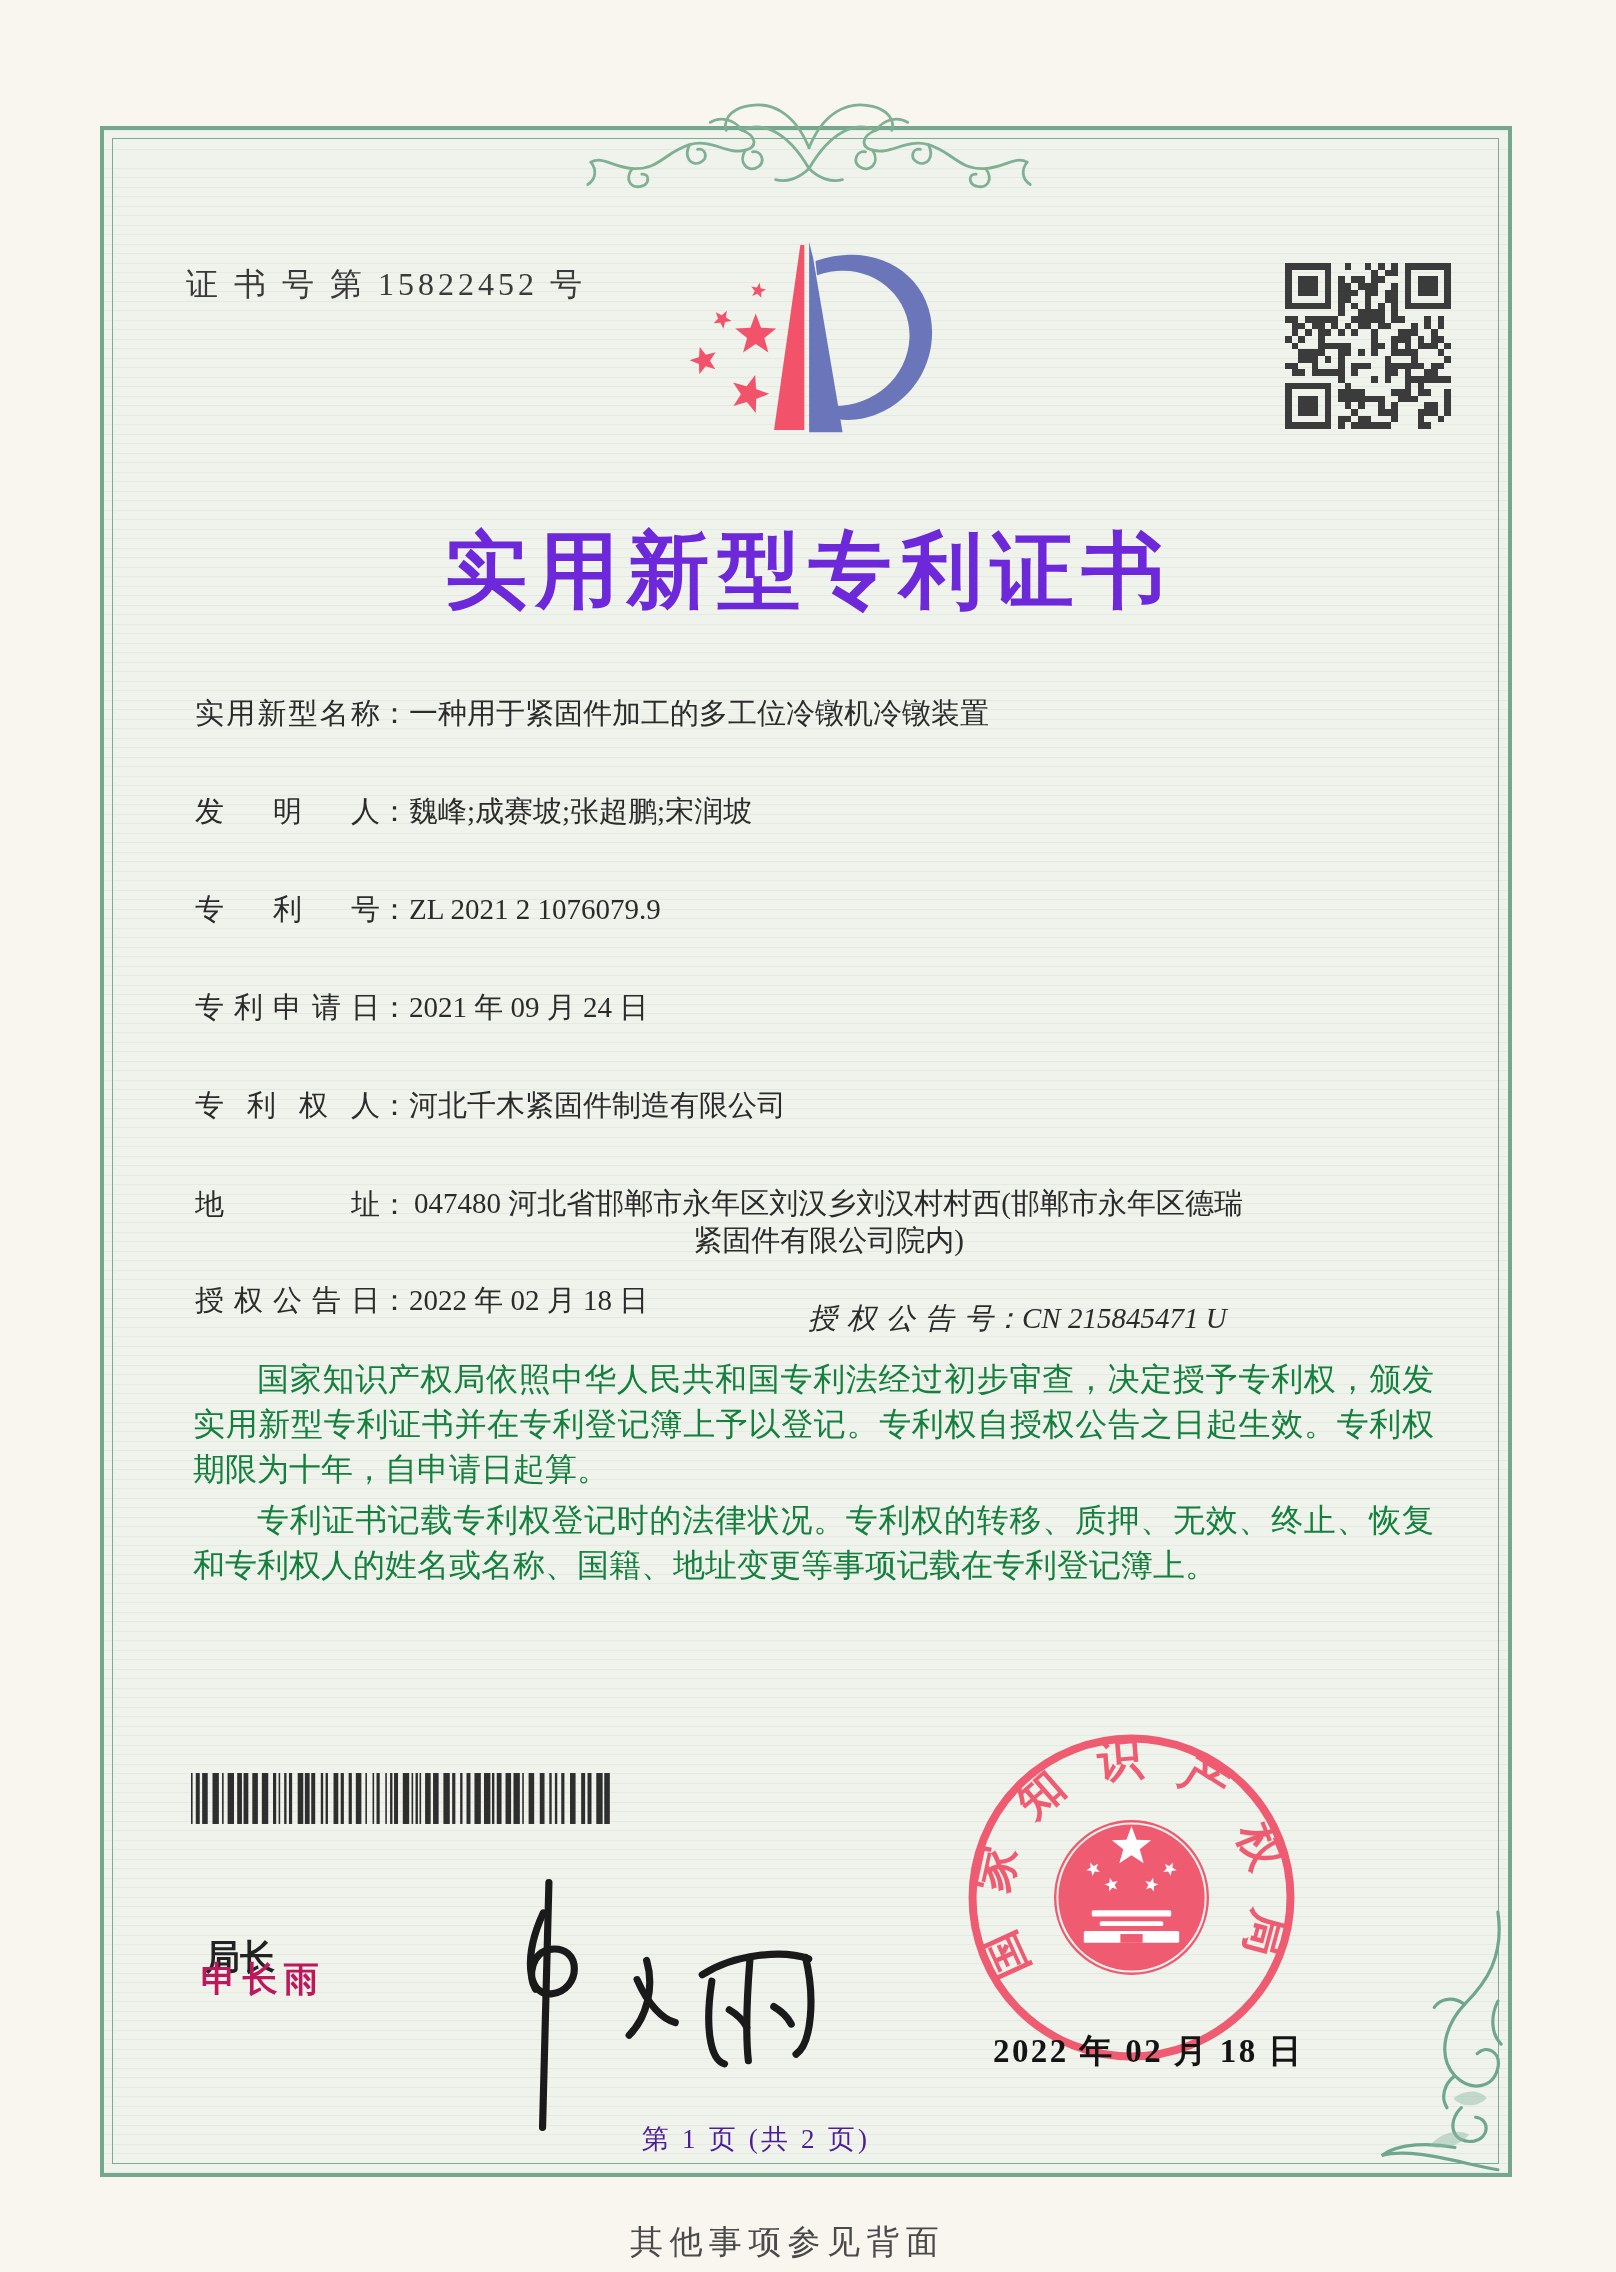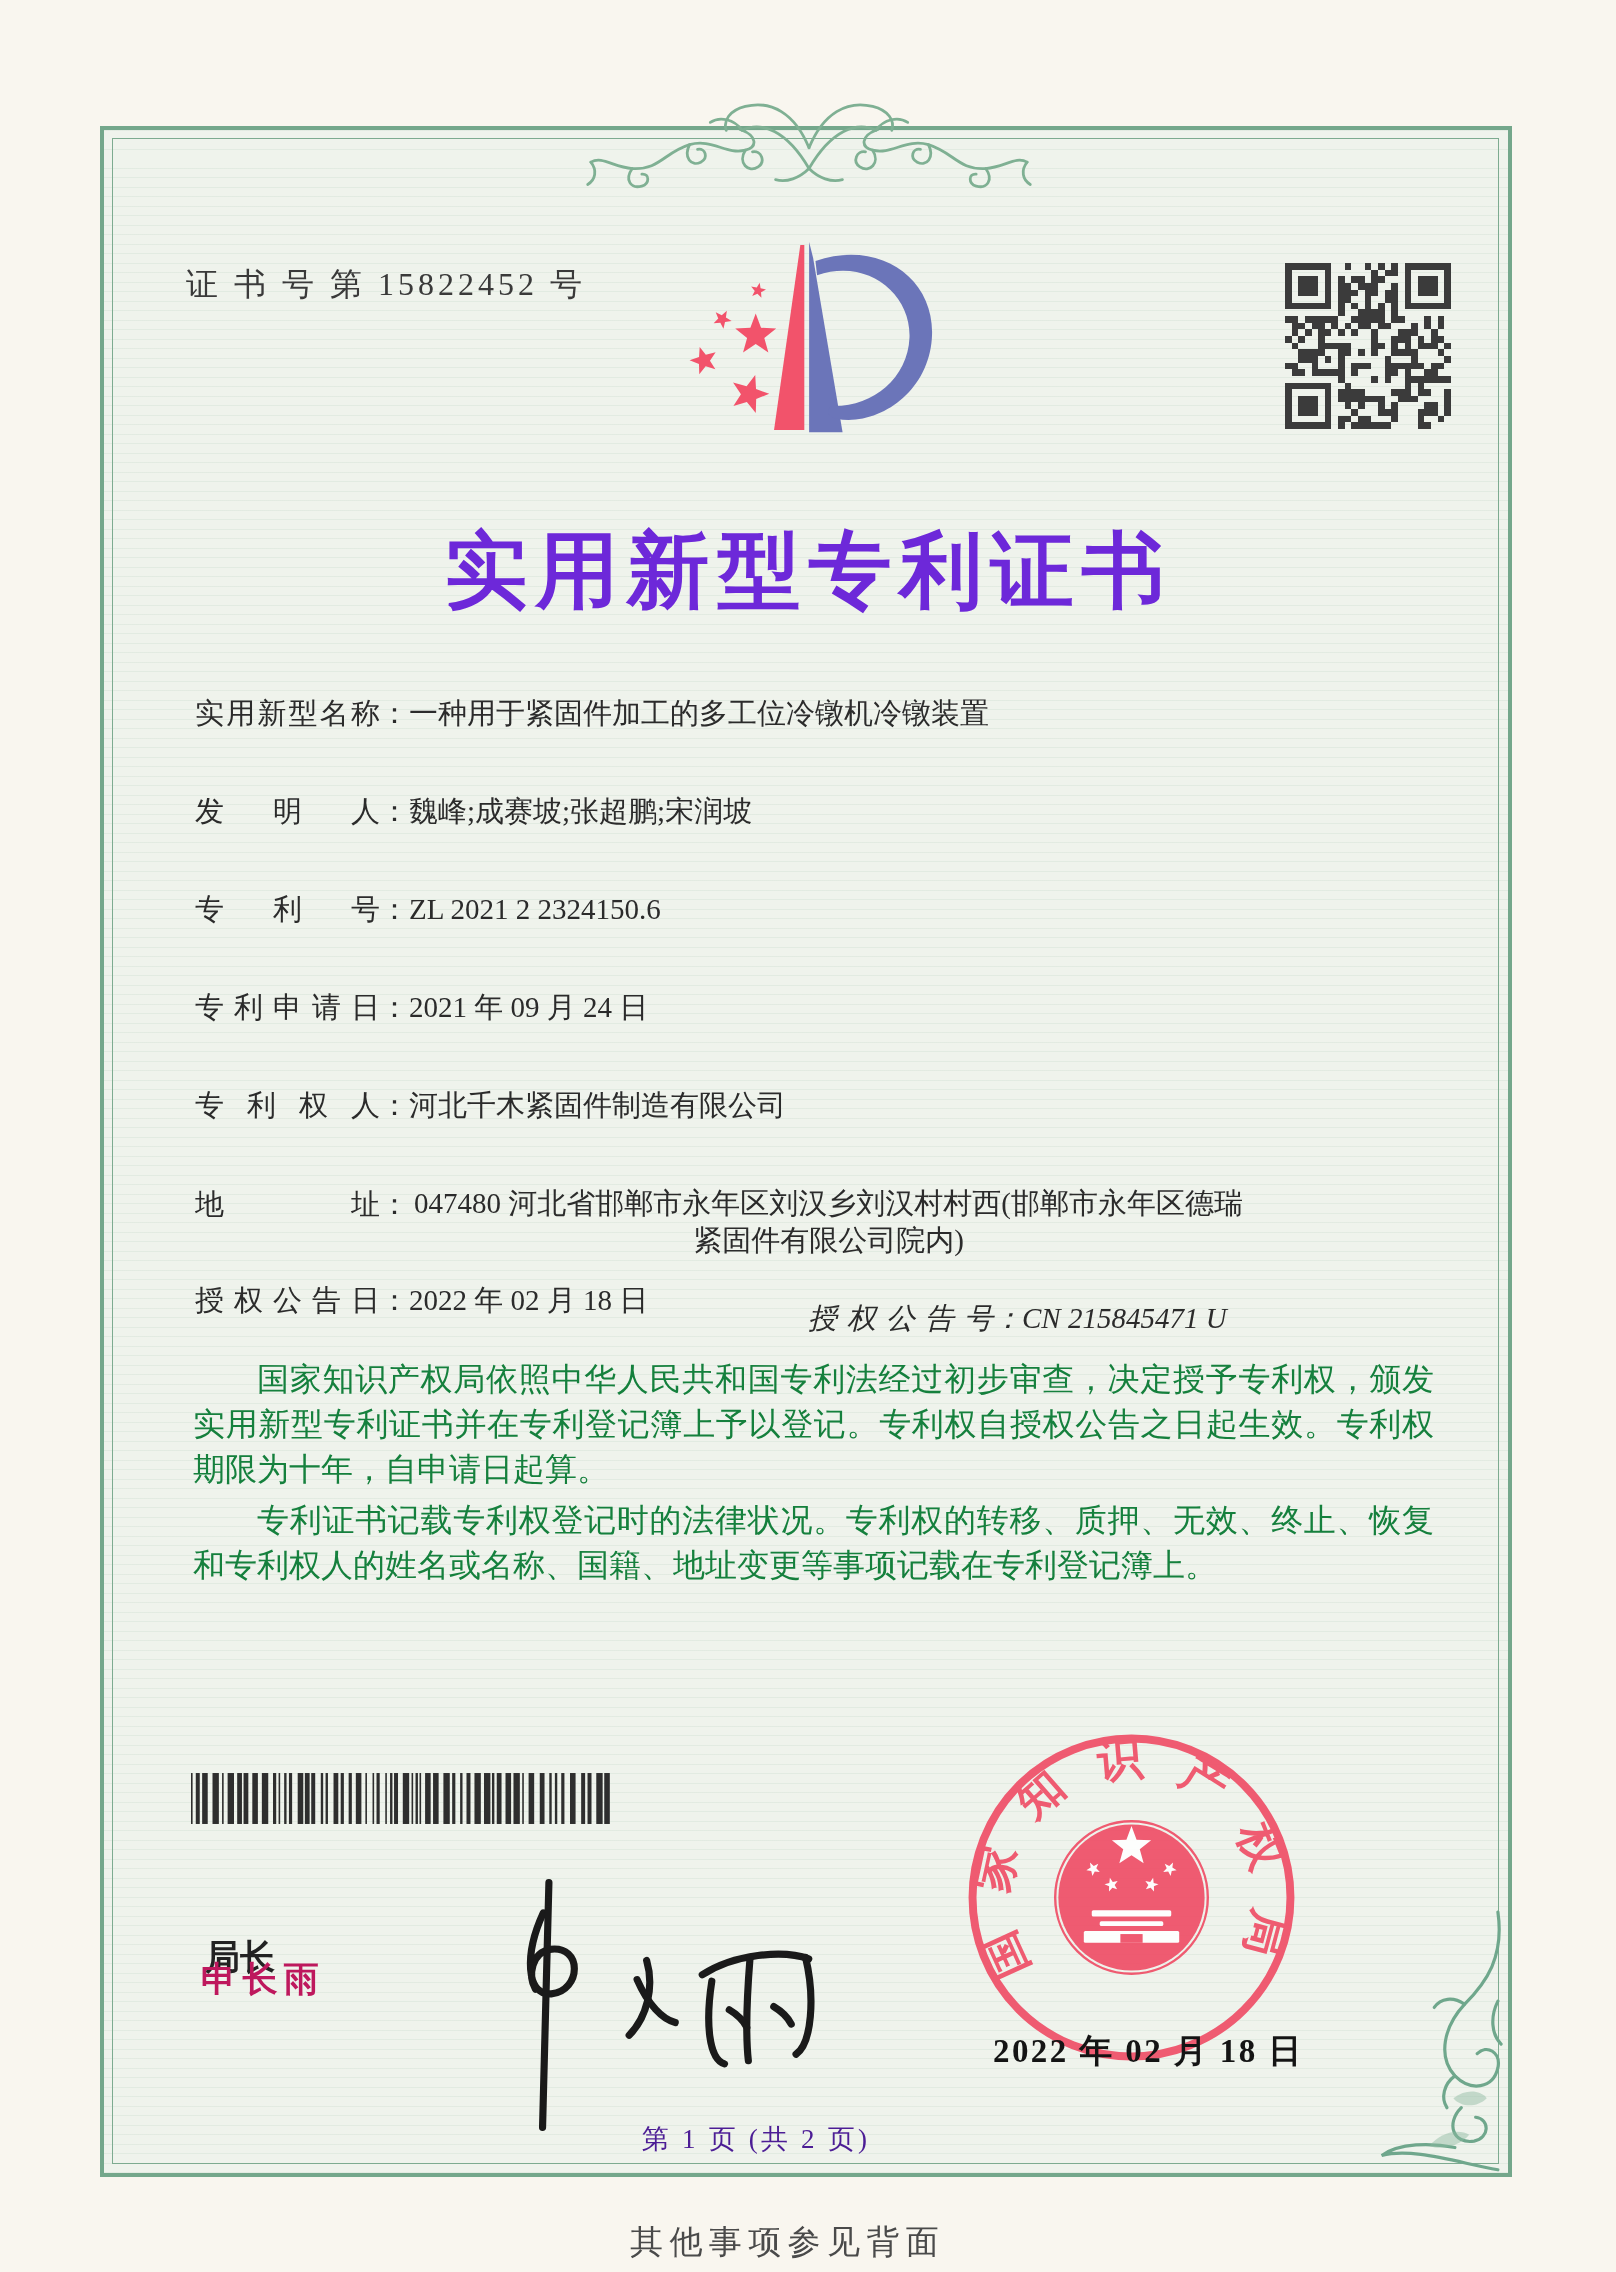--- a/index.html
+++ b/index.html
@@ -409,21 +409,21 @@
 
 <div class="abs title">实用新型专利证书</div>
 
 <div class="abs frow" style="top:694px;">
   <span class="flabel">实用新型名称</span><span class="fcolon">：</span><span class="fvalue">一种用于紧固件加工的多工位冷镦机冷镦装置</span>
 </div>
 <div class="abs frow" style="top:792px;">
   <span class="flabel">发明人</span><span class="fcolon">：</span><span class="fvalue">魏峰;成赛坡;张超鹏;宋润坡</span>
 </div>
 <div class="abs frow" style="top:890px;">
-  <span class="flabel">专利号</span><span class="fcolon">：</span><span class="fvalue">ZL 2021 2 2324150.6</span>
+  <span class="flabel">专利号</span><span class="fcolon">：</span><span class="fvalue">ZL 2021 2 1076079.9</span>
 </div>
 <div class="abs frow" style="top:988px;">
   <span class="flabel">专利申请日</span><span class="fcolon">：</span><span class="fvalue">2021 年 09 月 24 日</span>
 </div>
 <div class="abs frow" style="top:1086px;">
   <span class="flabel">专利权人</span><span class="fcolon">：</span><span class="fvalue">河北千木紧固件制造有限公司</span>
 </div>
 <div class="abs frow" style="top:1185px;">
   <span class="flabel">地址</span><span class="fcolon">：</span><span class="fvalue wrap">047480 河北省邯郸市永年区刘汉乡刘汉村村西(邯郸市永年区德瑞紧固件有限公司院内)</span>
 </div>

